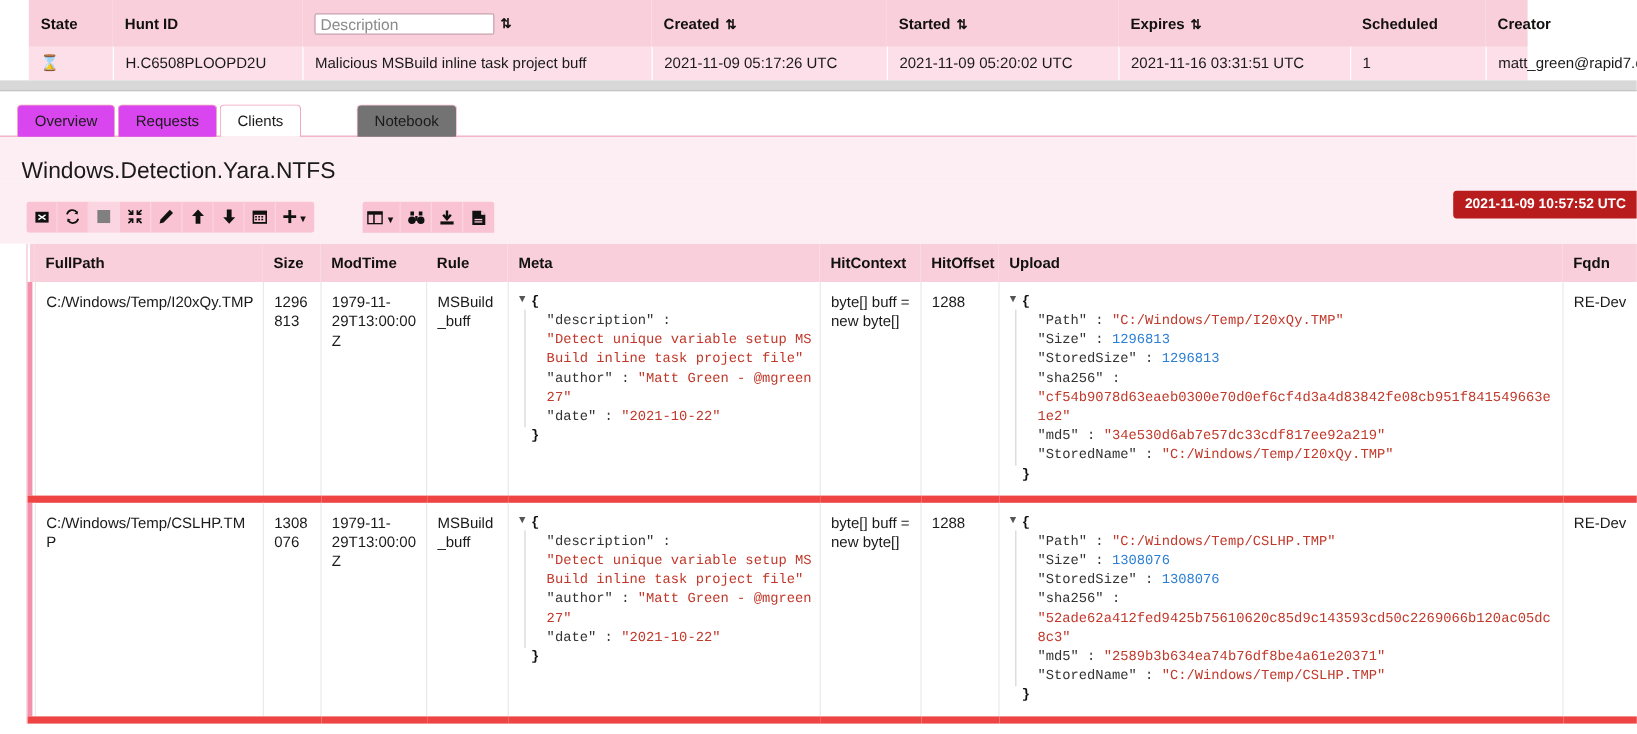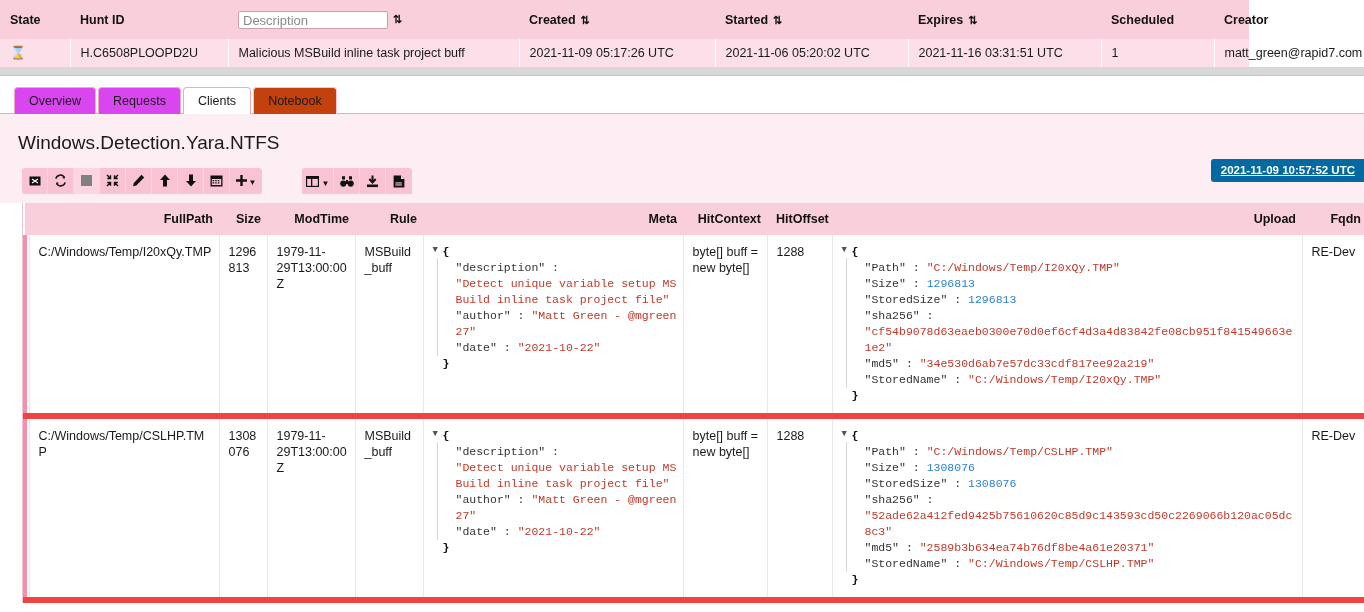--- a/index.html
+++ b/index.html
@@ -6,21 +6,21 @@
   html, body {
     margin: 0; padding: 0;
     width: 1364px; height: 612px;
     background: #ffffff;
     font-family: "Liberation Sans", sans-serif;
     overflow: hidden;
   }
   .page { position: relative; width: 1364px; height: 612px; background: #fff; }
 
   
-  .hunt-table { width: 1249px; border-collapse: collapse; table-layout: fixed; }
+  .hunt-table { width: 1249px; border-collapse: collapse; table-layout: fixed; margin-left: 24px; }
   .hunt-table thead th {
     background: #f9cfdb;
     color: #111;
     font-size: 12.5px;
     font-weight: bold;
     text-align: left;
     padding: 10px 8px 10px 10px;
     height: 39px;
     vertical-align: middle;
     white-space: nowrap;
@@ -72,21 +72,21 @@
     border: 1px solid #f0a8be;
     border-bottom: none;
     border-radius: 4px 4px 0 0;
     margin-right: 2px;
     line-height: 15px;
     background: #d946ef;
     position: relative;
     top: 1px;
   }
   .tab.active { background: #ffffff; border-color: #f0a8be; }
-  .tab.filled { background: #c2410c; border-color: #f9c3d4; }
+  .tab.filled { background: #737373; border-color: #f9c3d4; margin-left: 44px; }
 
   
   .panel-title {
     background: #fdeef3;
     border-top: 1px solid #f0a8be;
     font-size: 19px;
     color: #1a1a1a;
     padding: 18px 0 10px 18px;
     height: 38px;
     line-height: 22px;
@@ -108,45 +108,44 @@
   }
   .tbtn:last-child { border-right: none; }
   .tbtn.disabled { background: #fbd6e2; color: #707070; }
   .caret { font-size: 8px; margin-left: 2px; position: relative; top: 2px; }
   .tbtn.wide { width: 32px; }
   .toolbar-row2 { margin-top: 11px; padding-bottom: 9px; }
 
   .time-badge {
     position: absolute;
     right: 0; top: 8px;
-    background: #0369a1;
+    background: #b91c1c;
     color: #ffffff;
     font-size: 11.5px;
     font-weight: bold;
     padding: 5px 9px 6px 10px;
     border-radius: 3px 0 0 3px;
     white-space: nowrap;
-    text-decoration: underline;
   }
 
   
   .results-wrap {
     margin: 0 0 0 22px;
     width: 1342px;
     background: #fff;
     border-left: 1px solid #f0c3d2;
     border-right: none;
   }
   table.results { border-collapse: collapse; table-layout: fixed; width: 1342px; }
   table.results th {
     background: #f9cfdb;
     font-size: 12.5px;
     font-weight: bold;
     color: #111;
-    text-align: right;
+    text-align: left;
     padding: 9px 6px 9px 9px;
     height: 32px;
     vertical-align: middle;
     border: none;
     white-space: nowrap;
   }
   table.results td {
     background: #fff;
     font-size: 12.5px;
     color: #1a1a1a;
@@ -226,21 +225,21 @@
       </tr>
     </thead>
     <tbody>
       <tr>
         <td>
           <span class="hourglass">⌛</span>
         </td>
         <td>H.C6508PLOOPD2U</td>
         <td>Malicious MSBuild inline task project buff</td>
         <td>2021-11-09 05:17:26 UTC</td>
-        <td>2021-11-06 05:20:02 UTC</td>
+        <td>2021-11-09 05:20:02 UTC</td>
         <td>2021-11-16 03:31:51 UTC</td>
         <td>1</td>
         <td>matt_green@rapid7.com</td>
       </tr>
     </tbody>
   </table>
 
   <div class="gray-strip"></div>
 
   <div class="tabs-row">

